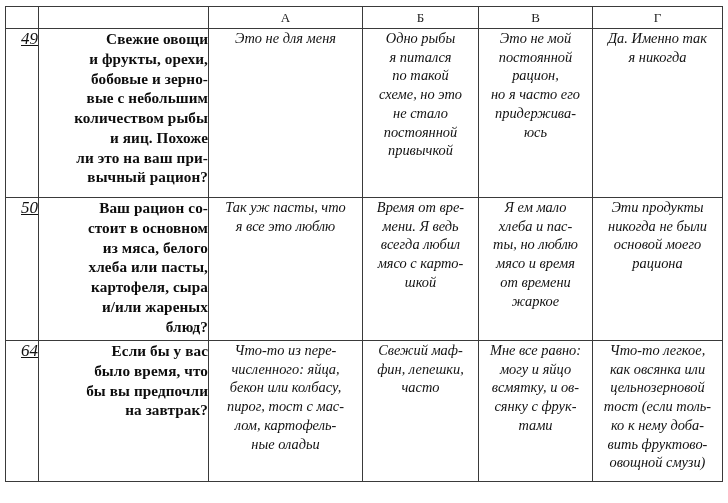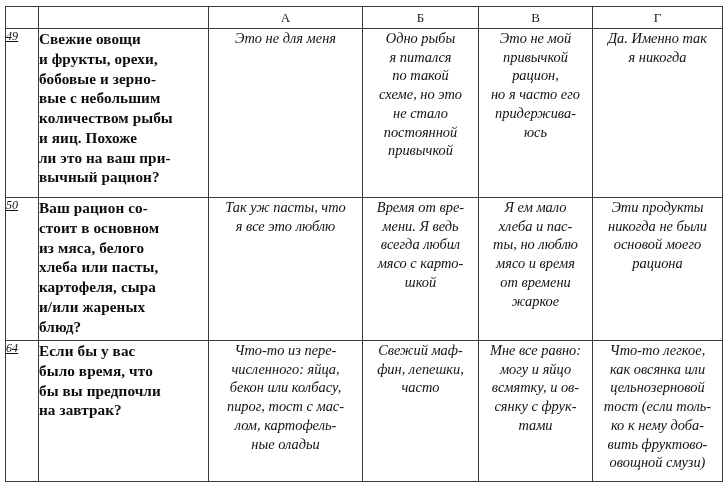--- a/index.html
+++ b/index.html
@@ -55,31 +55,31 @@
     font-size: 13px;
     text-align: center;
     vertical-align: middle;
     line-height: 21px;
     color: #1b1b1b;
   }
   th.blank-head { border-bottom: 1px solid #3a3a3a; }
 
   
   td.num-cell {
-    text-align: left;
+    text-align: right;
     font-style: italic;
-    font-size: 12px;
+    font-size: 17px;
     padding-top: 7px;
     line-height: 1.2;
     color: #111;
     text-decoration: underline;
   }
 
   td.q-cell {
-    text-align: left;
+    text-align: right;
     font-weight: bold;
     font-size: 15.2px;
     line-height: 1.30;
     padding: 7px 5px 6px 5px;
     letter-spacing: 0.1px;
     color: #0d0d0d;
   }
 
   td.ans-cell {
     text-align: center;
@@ -137,21 +137,21 @@
 вычный рацион?</td>
         <td class="ans-cell hyph-block">Это не для меня</td>
         <td class="ans-cell hyph-block">Одно рыбы
 я питался
 по такой
 схеме, но это
 не стало
 постоянной
 привычкой</td>
         <td class="ans-cell hyph-block">Это не мой
-привычкой
+постоянной
 рацион,
 но я часто его
 придержива-
 юсь</td>
         <td class="ans-cell hyph-block">Да. Именно так
 я никогда</td>
       </tr>
 
       <tr class="r50">
         <td class="num-cell">50</td>

